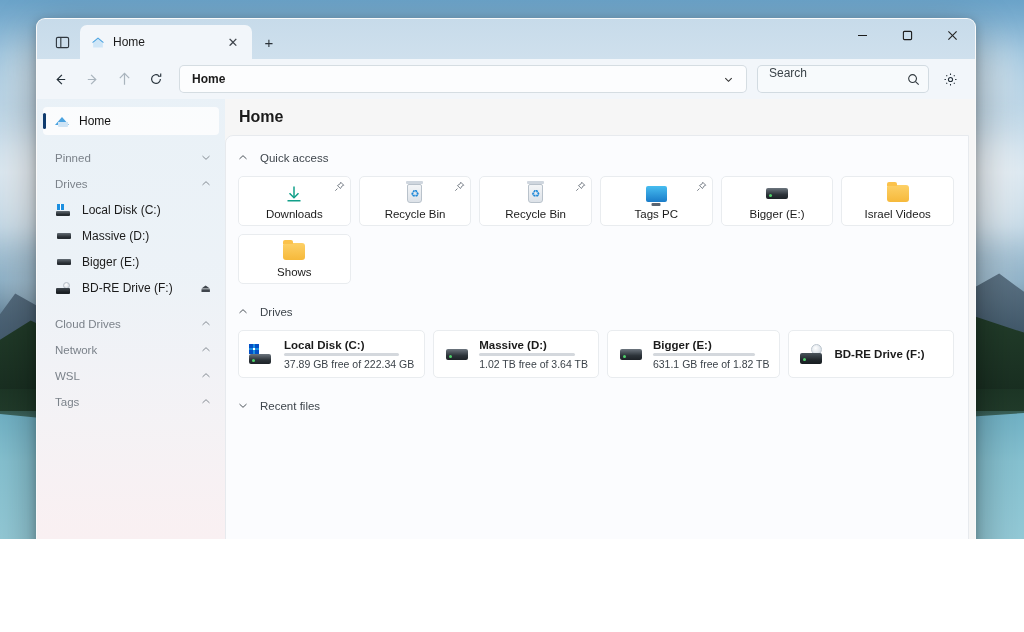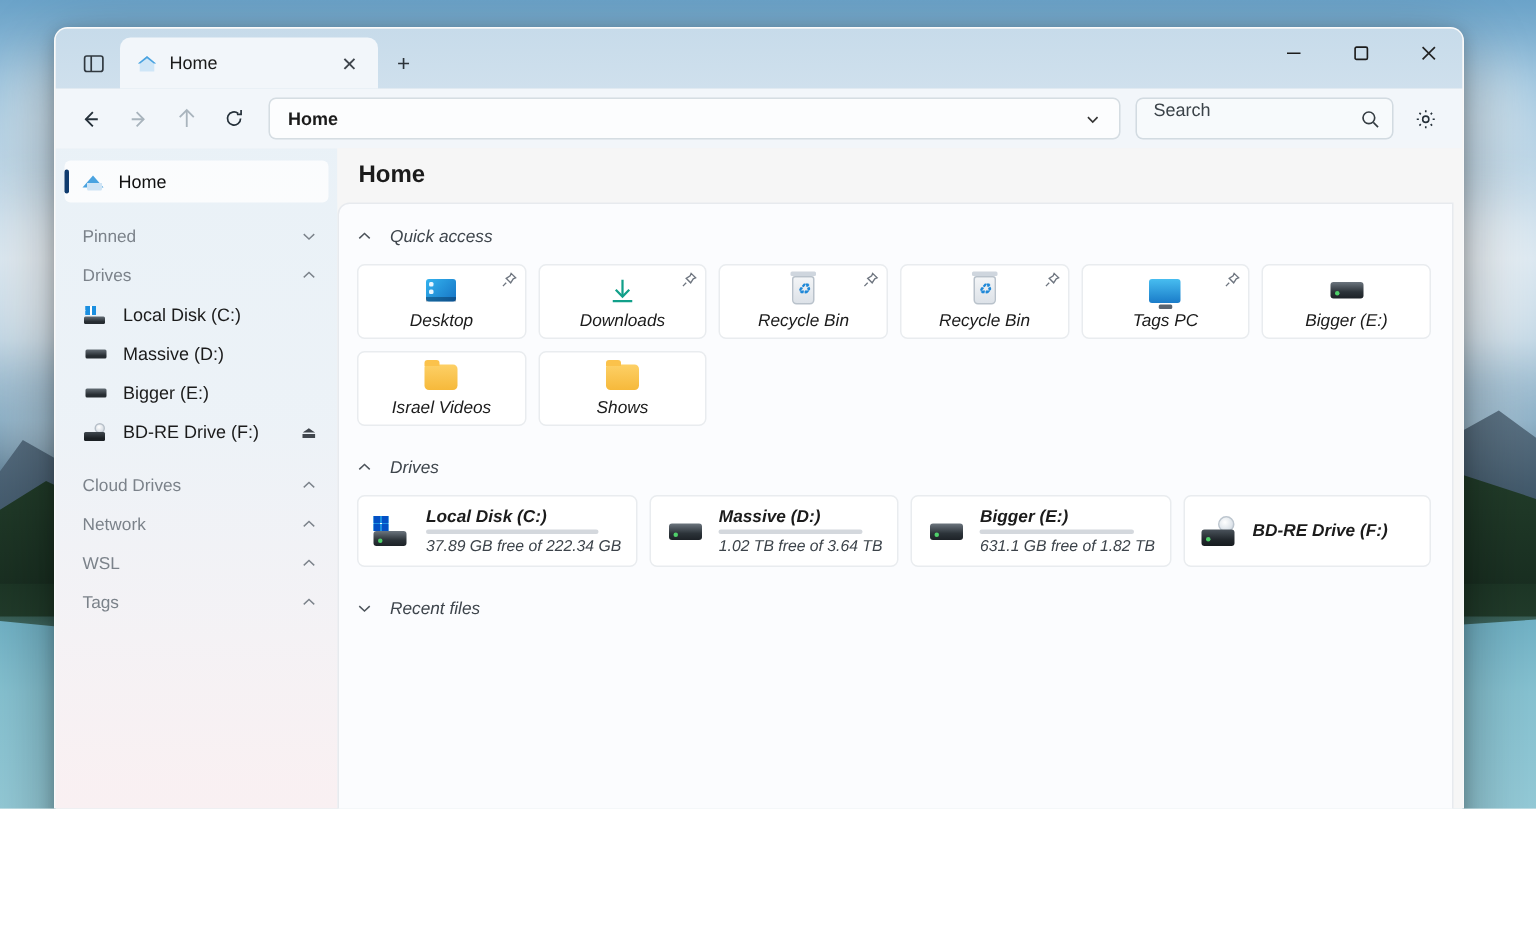--- a/index.html
+++ b/index.html
@@ -311,21 +311,20 @@
 
   .content-pane {
     flex: 1;
     min-height: 0;
     margin: 0 6px 6px 0;
     border-radius: 8px 0 8px 8px;
     background: #fbfcfe;
     border: 1px solid #e7eaee;
     padding: 10px 14px 0 12px;
     overflow: hidden;
-    font-style: italic;
   }
 
   .section-head {
     height: 24px;
     display: flex;
     align-items: center;
     gap: 12px;
     cursor: pointer;
     margin-bottom: 6px;
   }
@@ -785,32 +784,20 @@
           <div class="section-head">
             <span class="section-chev">
               <svg width="10" height="7" viewBox="0 0 12 8" fill="none" stroke="currentColor" stroke-width="1.2">
                   <path d="M1.8 5.7 L6 1.8 L10.2 5.7"></path>
                 </svg>
             </span>
             <span class="section-label">Quick access</span>
           </div>
 
           <div class="qa-grid">
-            <div class="qa-card">
-              <span class="qa-icon">
-                  <span class="ic-monitor"></span>
-                </span>
-              <span class="qa-label">Desktop</span>
-              <span class="qa-pin">
-                <svg width="11" height="11" viewBox="0 0 14 14" fill="none" stroke="currentColor" stroke-width="1.15">
-                    <path d="M8.6 1.6 L12.4 5.4 L10.4 6.2 L8.2 9.6 L4.4 5.8 L7.8 3.6 Z"></path>
-                    <line x1="4.4" y1="9.6" x2="1.6" y2="12.4"></line>
-                  </svg>
-              </span>
-            </div>
             <div class="qa-card">
               <span class="qa-icon">
                 <svg width="20" height="20" viewBox="0 0 20 20" fill="none" stroke="#12a08a" stroke-width="1.5">
                     <line x1="10" y1="2.5" x2="10" y2="13.5"></line>
                     <path d="M5.5 9.2 L10 13.7 L14.5 9.2"></path>
                     <line x1="3.5" y1="16.8" x2="16.5" y2="16.8"></line>
                   </svg>
               </span>
               <span class="qa-label">Downloads</span>
               <span class="qa-pin">

